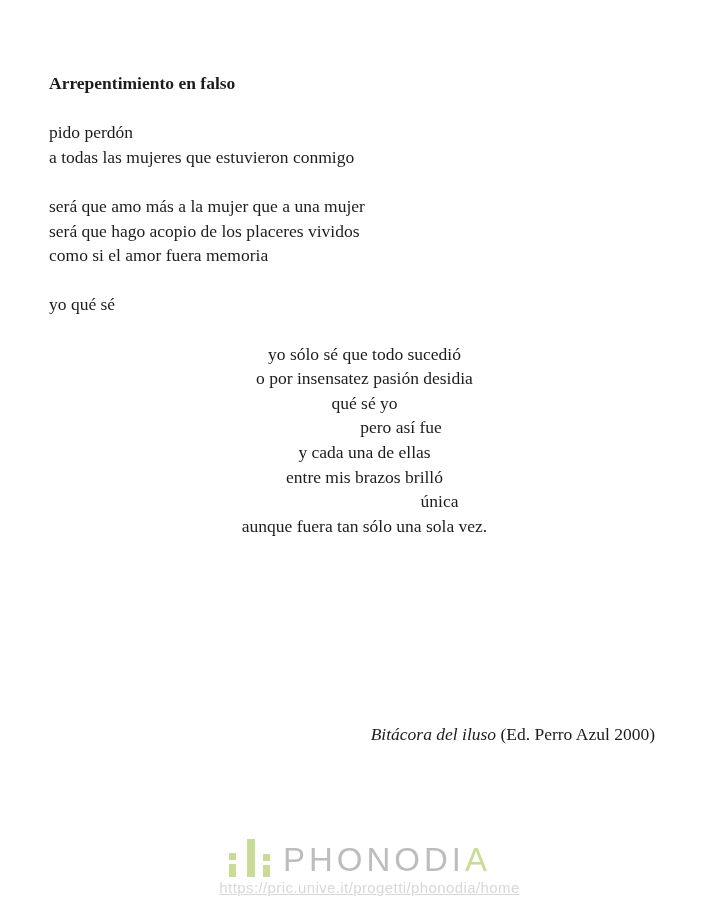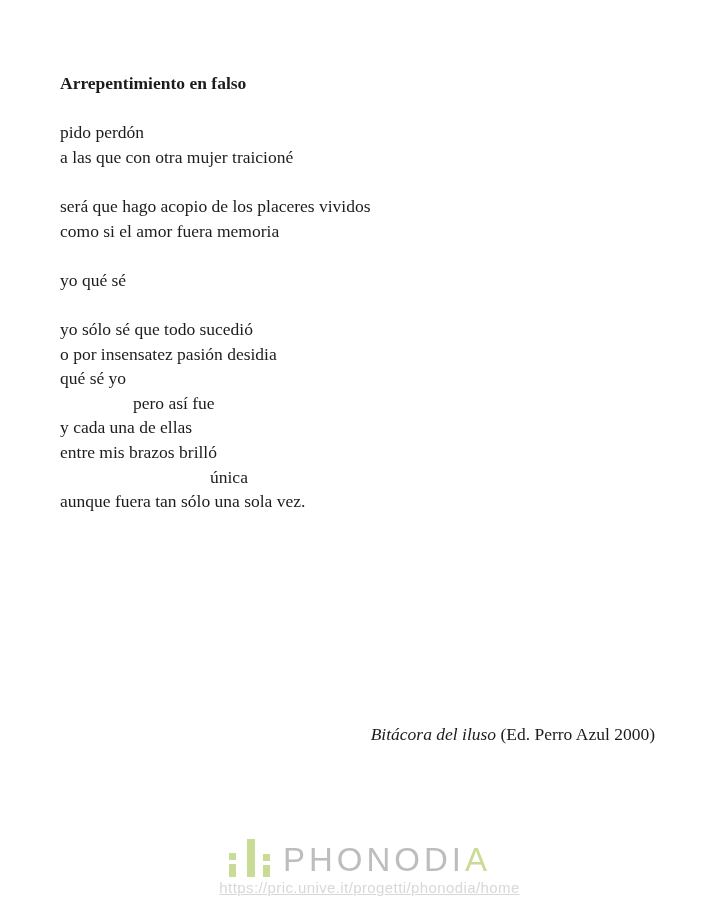--- a/index.html
+++ b/index.html
@@ -14,35 +14,35 @@
     overflow: hidden;
     font-family: "Liberation Serif", serif;
   }
   .page {
     position: absolute;
     inset: 0;
     background: #ffffff;
   }
   .poem {
     position: absolute;
-    left: 60px;
+    left: 49px;
     top: 71px;
     right: 40px;
     font-size: 17.5px;
     line-height: 24.6px;
     color: var(--text-color, #1c1c1c);
   }
   .poem-title {
     margin: 0 0 24.6px 0;
     font-size: 17.5px;
     line-height: 24.6px;
     font-weight: bold;
   }
   .stanza { margin-bottom: 24.6px; }
-  .stanza:last-child { margin-bottom: 0; }
+  .stanza:last-child { margin-bottom: 0; text-align: center; }
   .poem-line { white-space: pre-wrap; }
   .attribution {
     position: absolute;
     right: 65px;
     top: 722px;
     text-align: right;
     font-size: 17.5px;
     line-height: 24.8px;
     color: var(--text-color, #1c1c1c);
   }
@@ -87,23 +87,24 @@
 </head>
 <body style="--text-color: #1c1c1c; --logo-gray: #bdbdbd; --logo-green: #c8dc96; --url-gray: #d8d8d8;">
 
 <div class="page">
 
   <div class="poem">
     <h1 class="poem-title">Arrepentimiento en falso</h1>
     <div id="poem-body">
         <div class="stanza">
           <div class="poem-line">pido perdón</div>
-          <div class="poem-line">a las que con otra mujer traicioné</div>
+          <div class="poem-line">a todas las mujeres que estuvieron conmigo</div>
         </div>
         <div class="stanza">
+          <div class="poem-line">será que amo más a la mujer que a una mujer</div>
           <div class="poem-line">será que hago acopio de los placeres vividos</div>
           <div class="poem-line">como si el amor fuera memoria</div>
         </div>
         <div class="stanza">
           <div class="poem-line">yo qué sé</div>
         </div>
         <div class="stanza">
           <div class="poem-line">yo sólo sé que todo sucedió</div>
           <div class="poem-line">o por insensatez pasión desidia</div>
           <div class="poem-line">qué sé yo</div>

